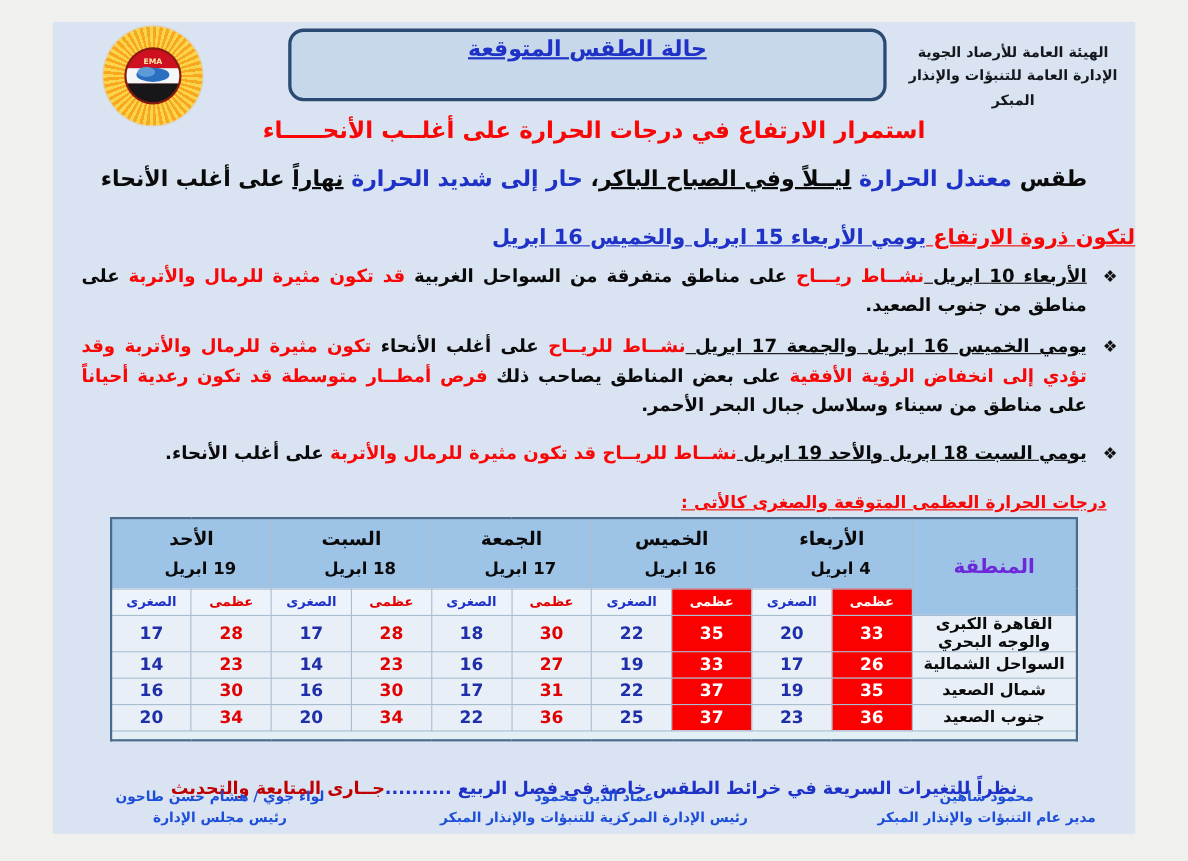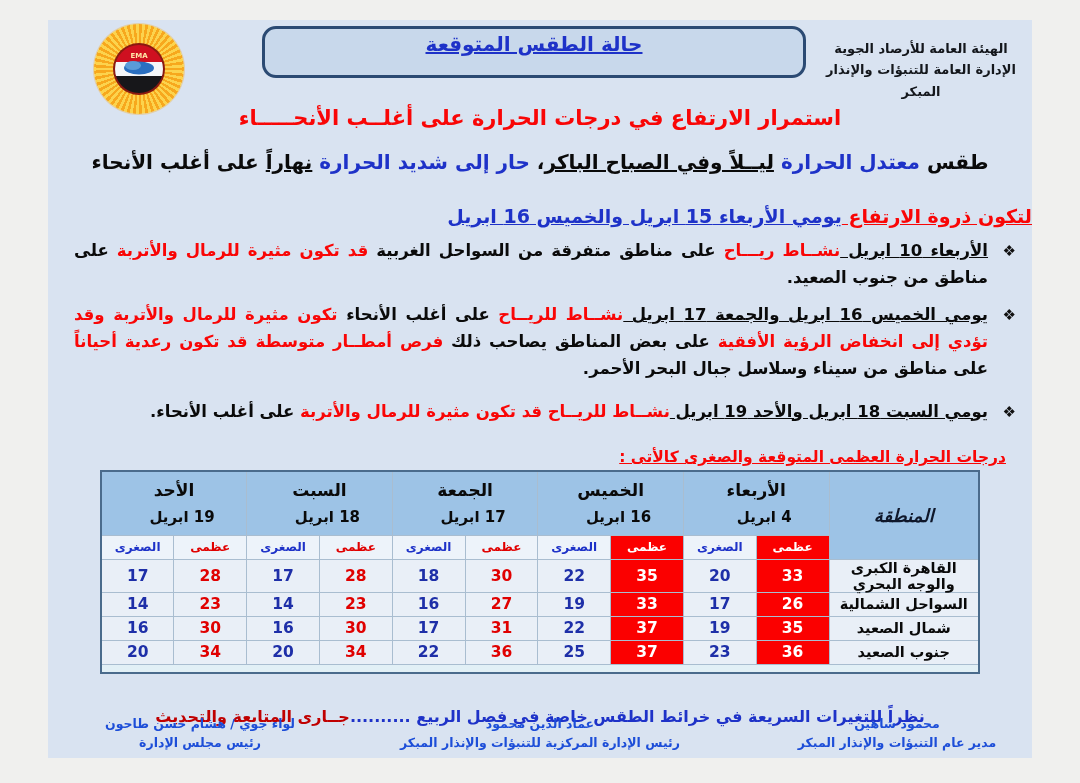--- a/index.html
+++ b/index.html
@@ -16,21 +16,21 @@
   }
   
   .logo-wrap { position:absolute; left:46px; top:4px; width:90px; height:90px; }
   .sunburst {
     position:absolute; inset:0; border-radius:50%;
     background:repeating-conic-gradient(#f7a81d 0deg 4deg, #fcd34d 4deg 8deg);
     box-shadow:0 0 0 1px rgba(247,168,29,.35);
   }
   .emblem { position:absolute; left:17px; top:17px; }
   .header-box {
-    position:absolute; left:214px; top:6px; width:544px; height:52px;
+    position:absolute; left:214px; top:6px; width:544px; height:66px;
     background:#c8d8eb; border:3px solid #2b4a73; border-radius:14px;
     text-align:center; padding-top:3px;
   }
   .hb-title { font-size:20px; color:#1e32c8; text-decoration:underline; }
   .hb-date { font-size:19px; color:#0a0a0a; margin-top:2px; }
   .red { color:#f90606; }
   .blue { color:#1e32c8; }
   .blue-u { color:#1e32c8; text-decoration:underline; }
   .black-u { color:#0a0a0a; text-decoration:underline; }
   .authority {
@@ -56,22 +56,22 @@
   table.temps {
     position:absolute; left:52px; top:450px; width:880px;
     border-collapse:collapse; table-layout:fixed;
     border:2px solid #4a6b8c; background:#e9eff7;
   }
   table.temps col.region { width:150px; }
   table.temps th, table.temps td { border:1px solid #a9bdd0; text-align:center; }
   th.day-h { background:#9dc3e6; color:#0a0a0a; height:64px;
     font-size:17px; border:1px solid #cfe0ef; }
   th.day-h .d-date { font-size:15px; margin-top:8px;padding-left:16px; }
-  th.region-h { background:#9dc3e6; color:#0f172a; font-size:18px;
-    border:1px solid #cfe0ef;font-style:italic; }
+  th.region-h { background:#9dc3e6; color:#6d28d9; font-size:18px;
+    border:1px solid #cfe0ef; }
   th.sub { height:24px; font-size:12px; background:#edf3fa; }
   th.sub.max { color:#e00000; }
   th.sub.min { color:#1e32c8; }
   th.sub.max.hl { background:#fb0000; color:#fff; }
   td.val { height:24px; font-size:15.5px; background:#e9eff7; }
   td.val.max { color:#e00000; }
   td.val.min { color:#1e2fa8; }
   td.val.max.hl { background:#fb0000; color:#fff; }
   td.region-cell { background:#e9eff7; color:#0a0a0a; font-size:14.5px; height:24px; }
   td.strip { height:9px; background:#e2f0f6; border:1px solid #b9d2de; }

